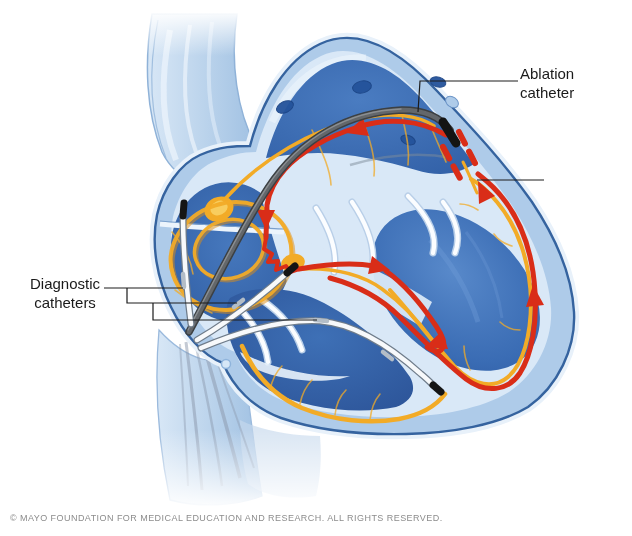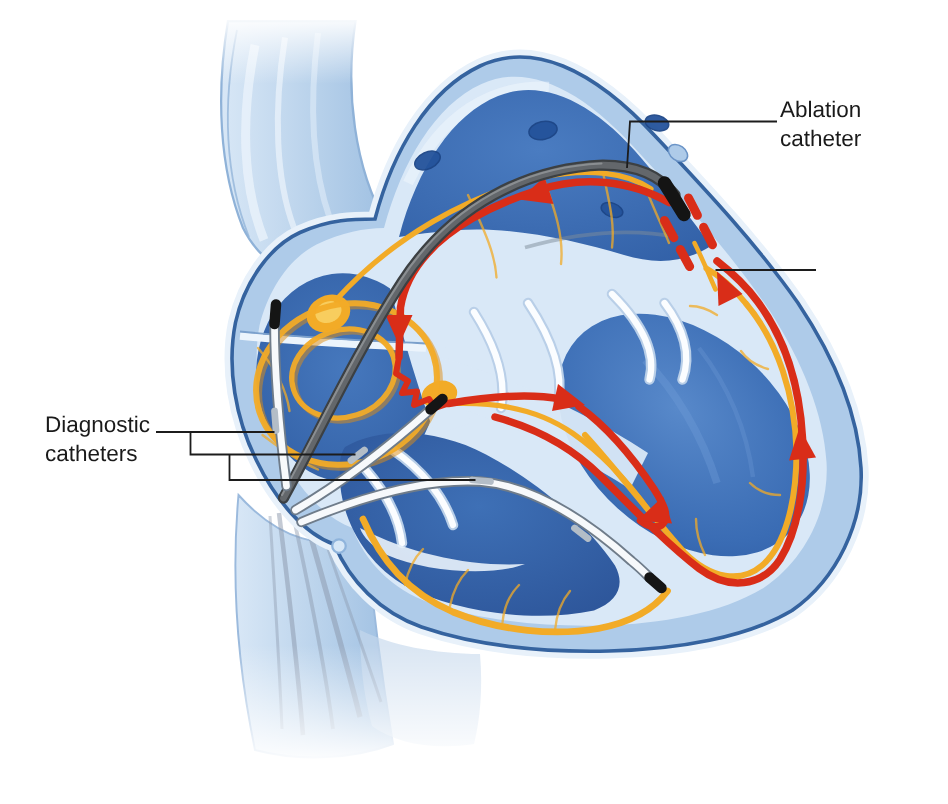--- a/index.html
+++ b/index.html
@@ -2,21 +2,21 @@
 <html style="--circuit_red: #d92d18; --conduction_yellow: #f2ab27; --chamber_blue: #3a6cb4; --wall_light_blue: #aecbe9; --lining_pale: #d9e8f7; --outline_blue: #35639f; --ablation_catheter_gray: #55595e; --diagnostic_catheter_white: #f7f9fb; --label_text: #1a1a1a; --copyright_gray: #8c8c8c;"><head>
 <meta charset="utf-8">
 <style>
   html,body{margin:0;padding:0;background:#fff;}
   body{width:632px;height:536px;position:relative;overflow:hidden;
        font-family:"Liberation Sans",sans-serif;}
   #stage{position:absolute;left:0;top:0;width:632px;height:536px;border-radius:19px;}
   svg{display:block}
   .label{position:absolute;font-size:15px;line-height:19px;color:var(--label_text,#1a1a1a);
          white-space:pre-line;}
-  .label.right{text-align:left;}
+  .label.right{text-align:center;}
   .copyright{position:absolute;left:10px;top:513px;font-size:9px;letter-spacing:.45px;
              color:var(--copyright_gray,#8c8c8c);}
   
   .red-stroke{stroke:var(--circuit_red,#d92d18);fill:none;stroke-linecap:round;stroke-linejoin:round}
   .red-fill{fill:var(--circuit_red,#d92d18);stroke:none}
   .yel{stroke:var(--conduction_yellow,#f2ab27);fill:none;stroke-linecap:round}
   .yel-fill{fill:var(--conduction_yellow,#f2ab27)}
   .leader{stroke:#1c1c1c;stroke-width:1.2;fill:none}
   .white-cath{stroke:var(--diagnostic_catheter_white,#f7f9fb)}
 </style>
@@ -238,13 +238,14 @@
     <polyline class="leader" points="104,288 183,288"></polyline>
     <polyline class="leader" points="127,288 127,303 237,303"></polyline>
     <polyline class="leader" points="153,303 153,320 317,320"></polyline>
   </g>
 </svg>
 
 <div class="label" style="left:520px;top:64px;">Ablation
 catheter</div>
 <div class="label right" style="left:30px;top:274px;">Diagnostic
 catheters</div>
+<div class="copyright">© MAYO FOUNDATION FOR MEDICAL EDUCATION AND RESEARCH. ALL RIGHTS RESERVED.</div>
 </div>
 
 </body></html>

